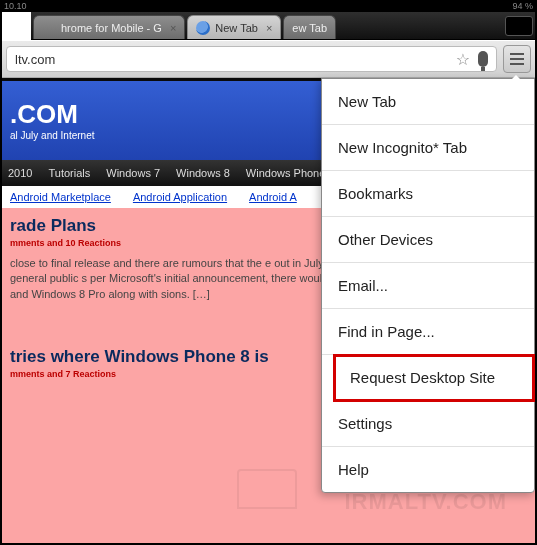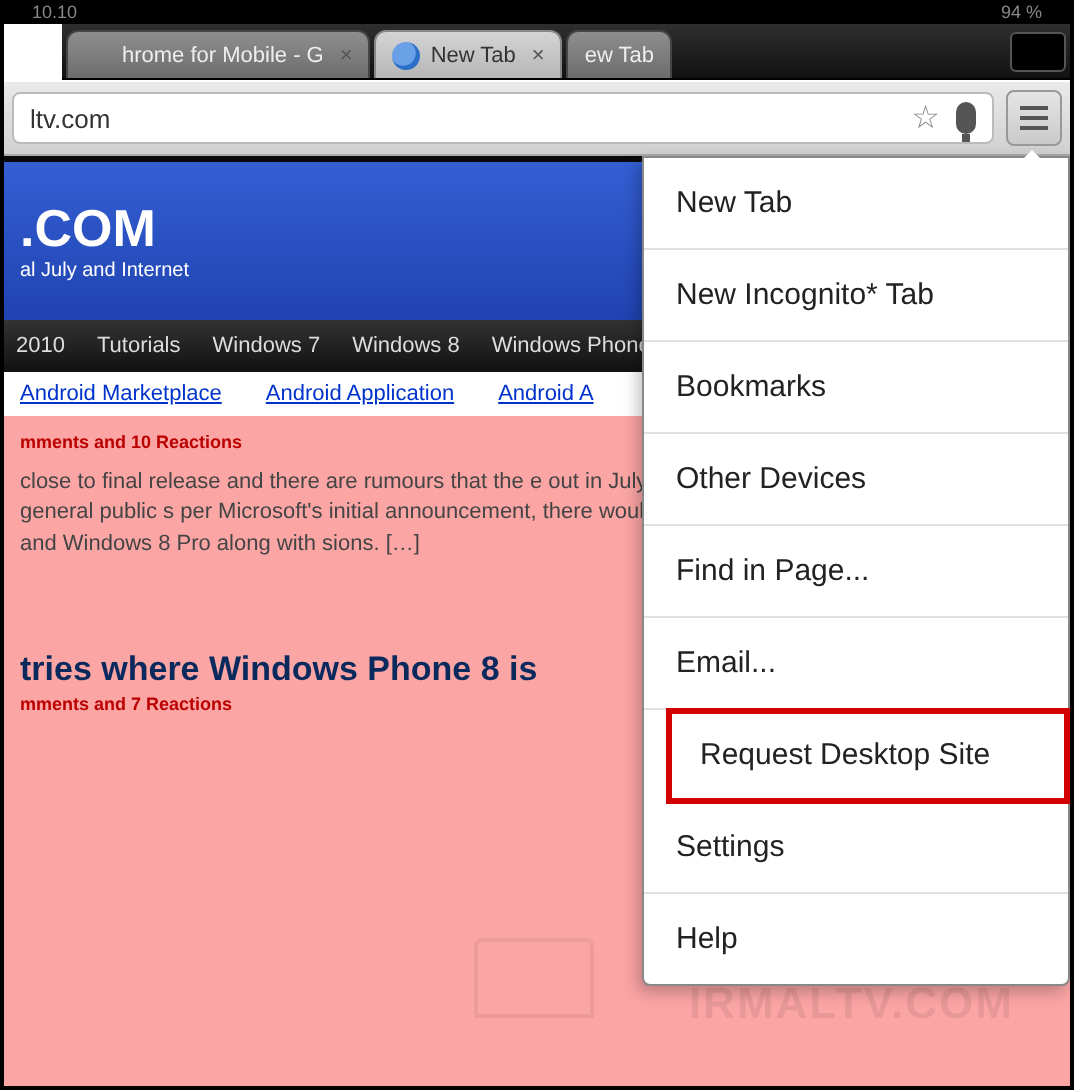--- a/index.html
+++ b/index.html
@@ -1,18 +1,18 @@
 <!DOCTYPE html>
 <html><head>
 <meta charset="utf-8">
 <style>
   * { margin: 0; padding: 0; box-sizing: border-box; font-family: Arial, Helvetica, sans-serif; }
   body { background: #fff; width: 537px; height: 545px; overflow: hidden; position: relative; }
 
-  .statusbar { height: 12px; background: #000; color: #888; font-size: 9px; display: flex; justify-content: space-between; align-items: center; padding: 0 16px; }
+  .statusbar { height: 12px; background: #000; color: #888; font-size: 9px; display: flex; justify-content: space-between; align-items: center; padding: 0 4px; }
 
   .tabstrip { height: 28px; background: linear-gradient(#2f2f2f,#111); display: flex; align-items: flex-end; border-bottom: 1px solid #000; padding-left: 2px; position: relative; margin-left: 31px; }
   .tab { background: linear-gradient(#d4d4d4,#b6b6b6); border-radius: 6px 6px 0 0; height: 24px; display: flex; align-items: center; padding: 0 8px; margin-right: 2px; font-size: 11px; color: #333; max-width: 170px; white-space: nowrap; overflow: hidden; border: 1px solid #888; border-bottom: none; }
   .tab.inactive { background: linear-gradient(#8e8e8e,#6d6d6d); color: #eee; border-color: #444; }
   .tab .favicon { width: 14px; height: 14px; margin-right: 5px; display:flex;align-items:center;justify-content:center;font-size:10px; color:#555; }
   .tab .favicon.globe { background: radial-gradient(circle at 40% 40%, #6aa0e6 50%, #2c6fc9 55%); border-radius:50%; }
   .tab .close { margin-left: 8px; font-size: 11px; color: #555; }
   .tabstrip .window-btn { position: absolute; right: 4px; top: 4px; width: 28px; height: 20px; background: #000; border: 1px solid #555; border-radius: 3px; }
 
   .omnibar { height: 38px; background: linear-gradient(#eaeaea,#d0d0d0); border-top: 1px solid #fff; border-bottom: 1px solid #aaa; display: flex; align-items: center; padding: 0 6px; gap: 6px; }
@@ -131,20 +131,21 @@
   <div class="subnav">
     <a>Android Marketplace</a>
     <a>Android Application</a>
     <a>Android A</a>
   </div>
 
   <div class="content">
     <div class="main">
 
       <div class="article">
+        <h2>rade Plans</h2>
         <div class="meta">mments and 10 Reactions</div>
         <p>close to final release and there are rumours that the e out in July, although the availability of general public s per Microsoft's initial announcement, there would be versions- Windows 8 and Windows 8 Pro along with sions. […]</p>
         <div class="readmore">
           <a>Continue Reading »</a>
         </div>
       </div>
 
       <div class="article">
         <h2>tries where Windows Phone 8 is</h2>
         <div class="meta">mments and 7 Reactions</div>
@@ -164,20 +165,20 @@
 
   <div class="laptop-wm"></div>
   <div class="watermark">IRMALTV.COM</div>
 </div>
 
 <div class="dropdown">
   <div class="mi">New Tab</div>
   <div class="mi">New Incognito* Tab</div>
   <div class="mi">Bookmarks</div>
   <div class="mi">Other Devices</div>
+  <div class="mi">Email...</div>
   <div class="mi">Find in Page...</div>
-  <div class="mi">Email...</div>
   <div class="mi hl">Request Desktop Site</div>
   <div class="mi">Settings</div>
   <div class="mi">Help</div>
 </div>
 
 <div class="frame"></div>
 
 </body></html>

